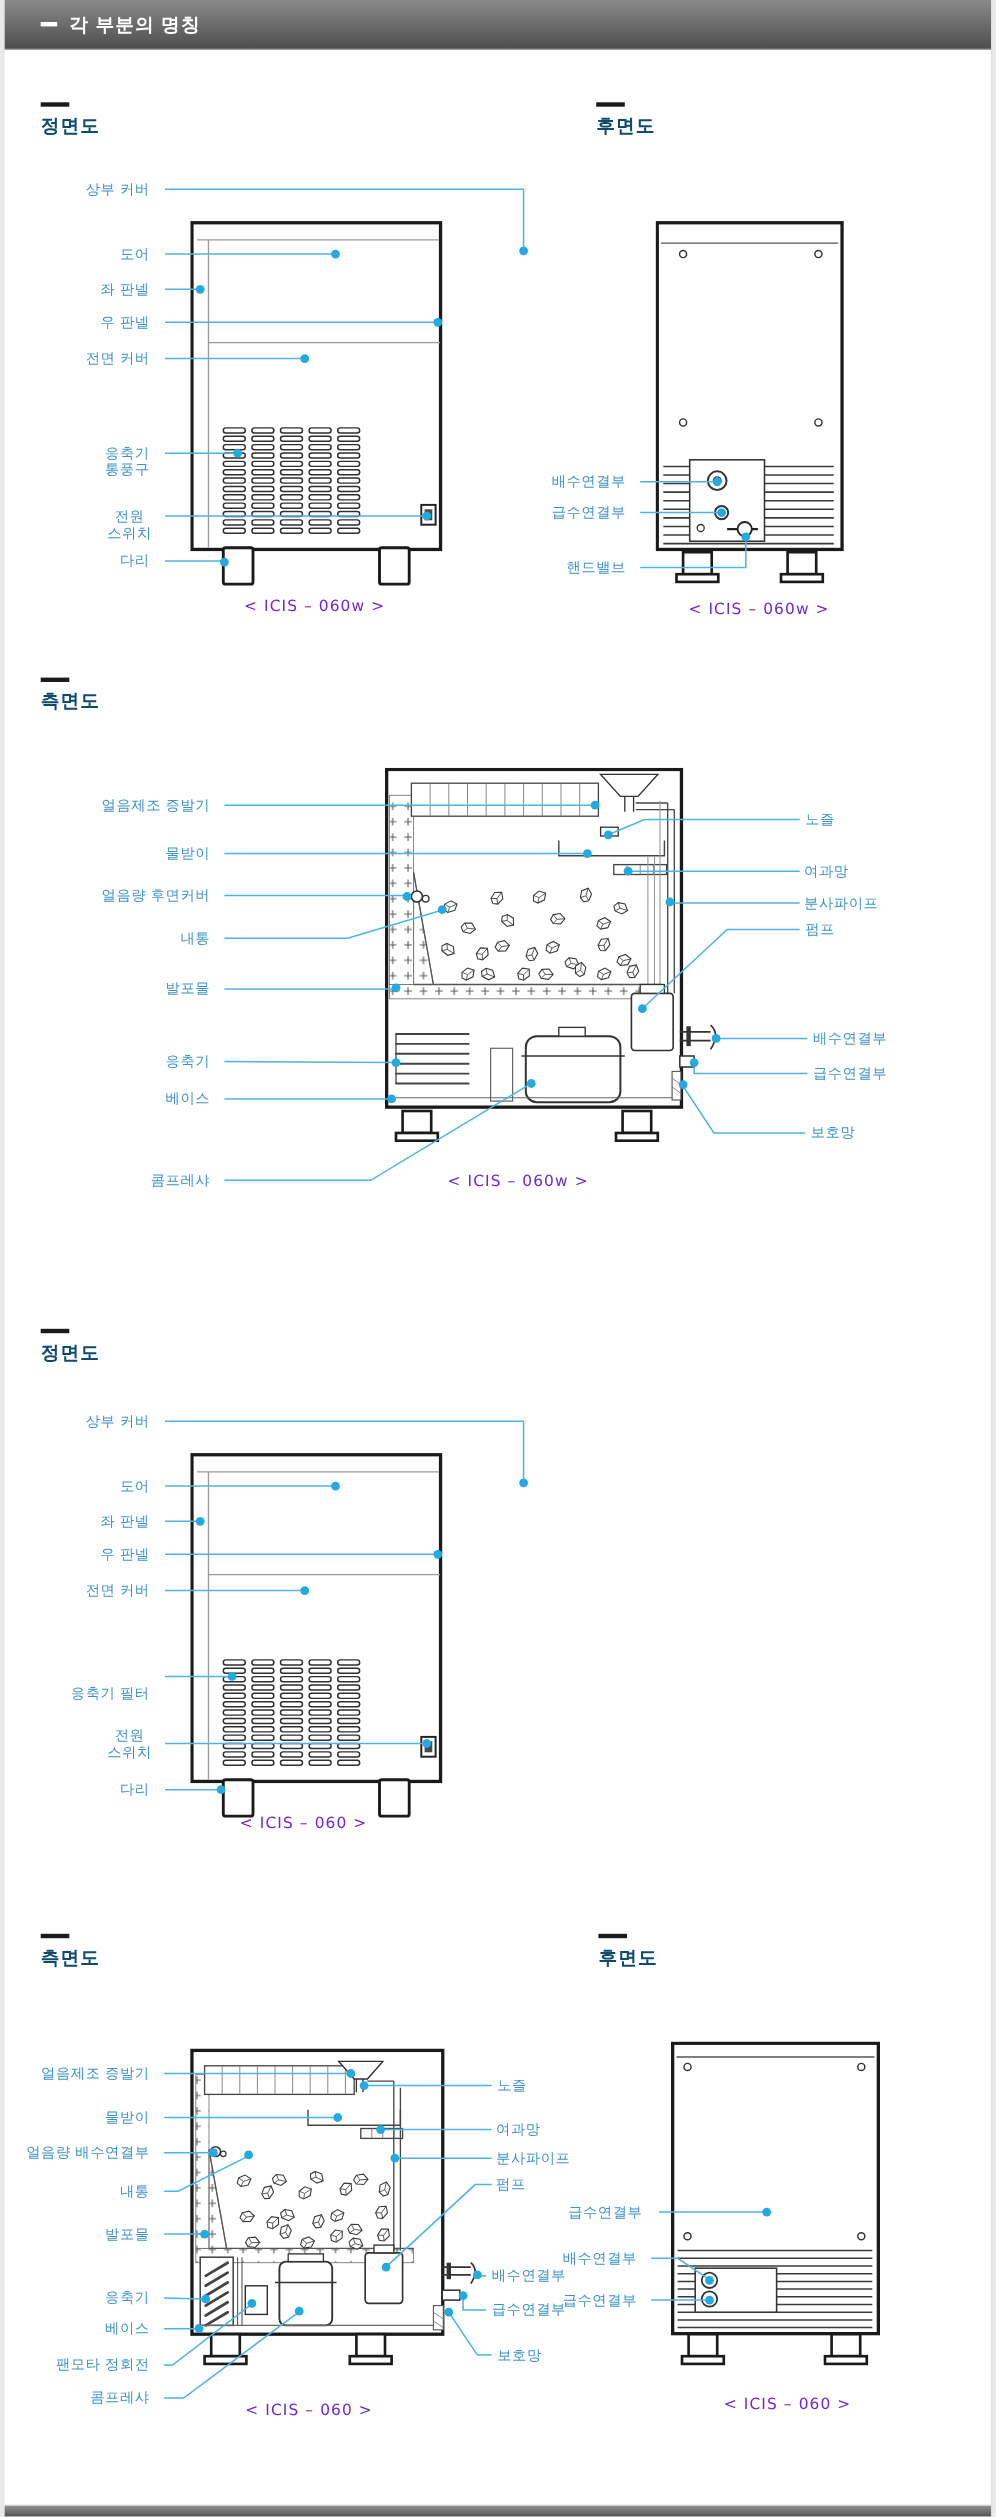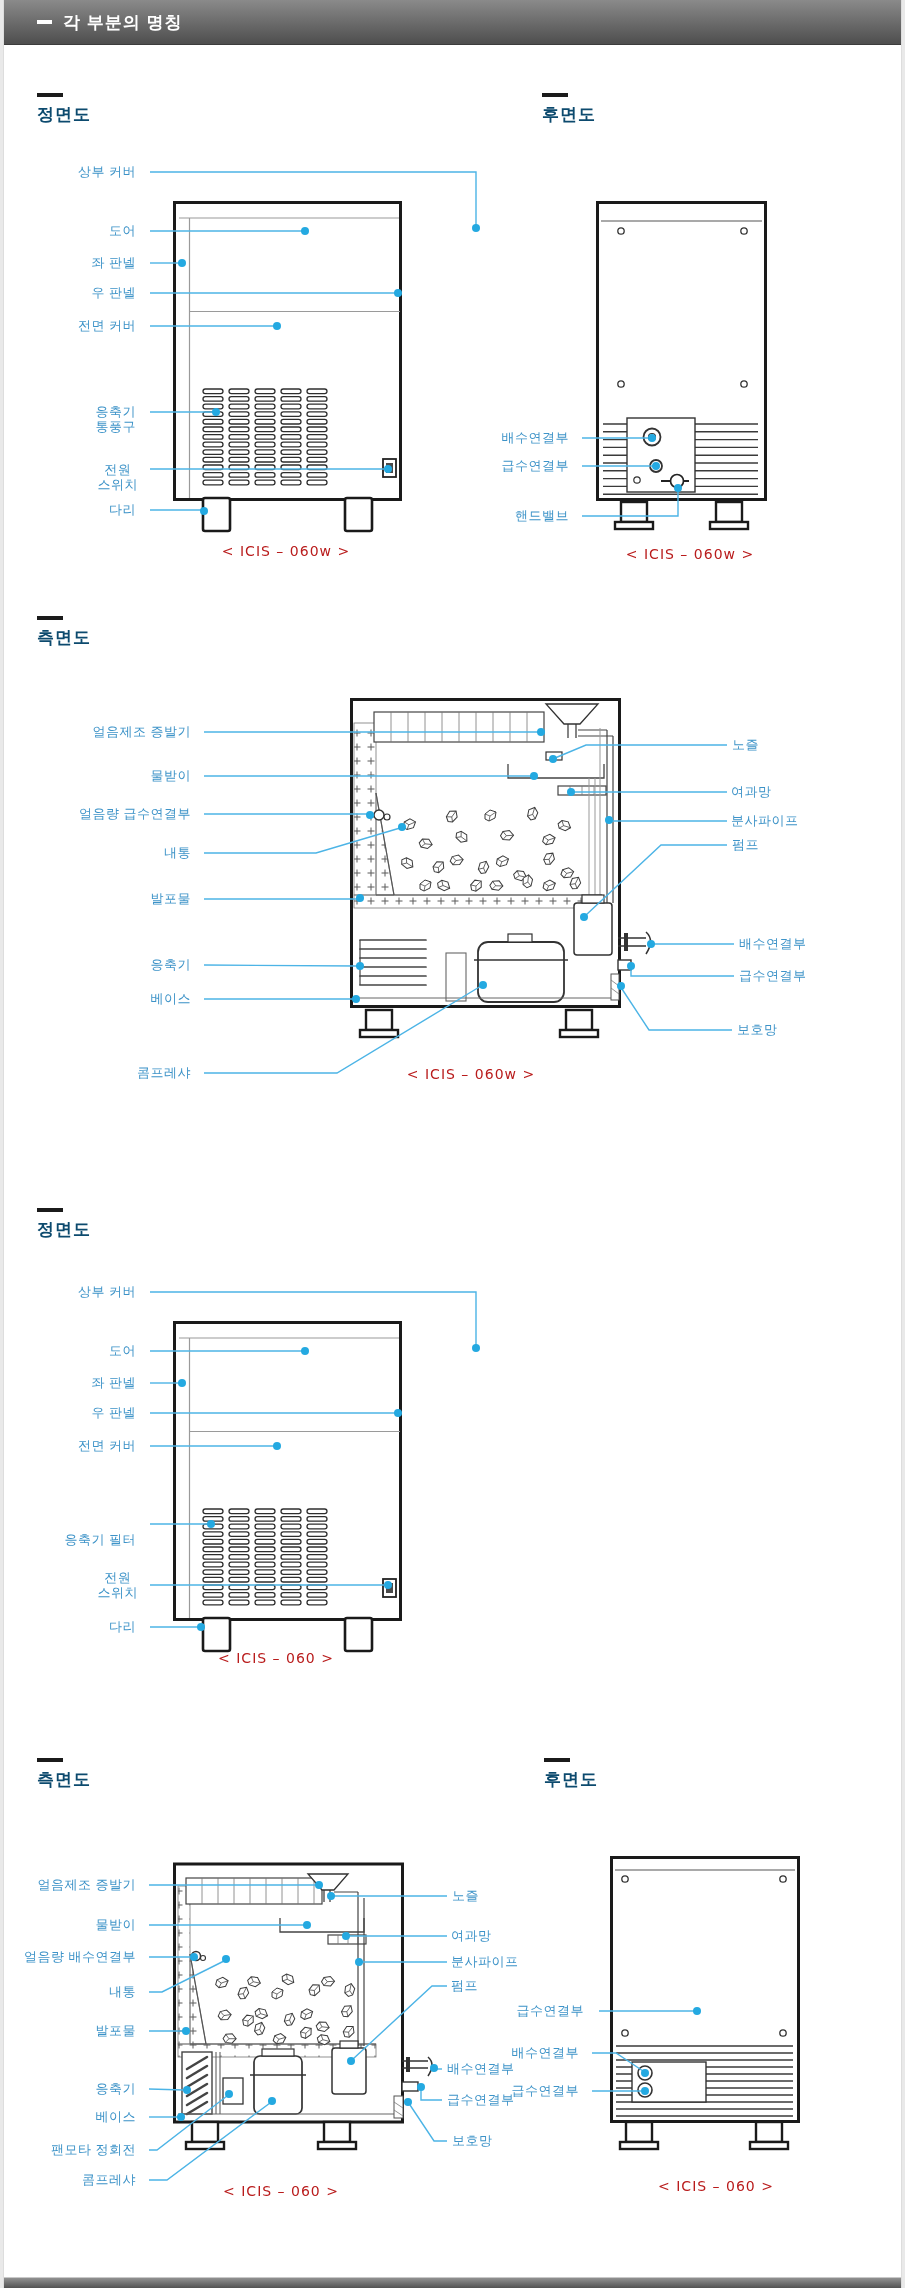--- a/index.html
+++ b/index.html
@@ -7,21 +7,21 @@
 body{font-family:"Liberation Sans","DejaVu Sans",sans-serif}
 #page{position:relative;width:899px;height:2288px;background:#fff;margin:0 auto;overflow:hidden;border-left:1px solid #ddd;border-right:1px solid #ddd}
 #hdr{position:absolute;left:0;top:0;width:100%;height:45px;background:linear-gradient(180deg,#8a8a8a,#4e4e4e);display:flex;align-items:center;border-bottom:1px solid #3c3c3c}
 #hdr .hdash{width:15px;height:4px;background:#fff;margin:0 11px 0 33px}
 #hdr .ht{color:#fff;font-size:17px;font-weight:bold;letter-spacing:1px}
 .sect-dash{position:absolute;width:26px;height:4px;background:#1b1b1b}
 .sect-title{position:absolute;font-size:17px;font-weight:bold;color:#0c4a6e;letter-spacing:1px}
 .lbl{position:absolute;font-size:13px;color:#3d93c8;letter-spacing:.5px;line-height:15px;white-space:pre-line}
 .lr{text-align:left}
 .lc{text-align:center}
-.cap{position:absolute;width:170px;text-align:center;font-family:"DejaVu Sans",sans-serif;font-size:14px;color:#b91c1c;letter-spacing:1px}
+.cap{position:absolute;width:170px;text-align:center;font-family:"DejaVu Sans",sans-serif;font-size:14px;color:#6d28d9;letter-spacing:1px}
 svg.m{position:absolute}
 #leaders{position:absolute;left:0;top:0;pointer-events:none}
 #ftr{position:absolute;left:0;bottom:0;width:100%;height:11px;background:linear-gradient(180deg,#919191,#525252);border-top:1px solid #c9c9c9}
 </style>
 </head>
 <body>
 
 <div id="page">
 
   <div id="hdr">
@@ -560,21 +560,21 @@
   <div class="lbl lr" style="right:765px;top:502px">다리</div>
   <div class="cap" style="left:197px;top:543px">&lt; ICIS – 060w &gt;</div>
 
   <div class="lbl lr" style="right:332px;top:430px">배수연결부</div>
   <div class="lbl lr" style="right:332px;top:458px">급수연결부</div>
   <div class="lbl lr" style="right:332px;top:508px">핸드밸브</div>
   <div class="cap" style="left:601px;top:546px">&lt; ICIS – 060w &gt;</div>
 
   <div class="lbl lr" style="right:710px;top:724px">얼음제조 증발기</div>
   <div class="lbl lr" style="right:710px;top:768px">물받이</div>
-  <div class="lbl lr" style="right:710px;top:806px">얼음량 급수연결부</div>
+  <div class="lbl lr" style="right:710px;top:806px">얼음량 후면커버</div>
   <div class="lbl lr" style="right:710px;top:845px">내통</div>
   <div class="lbl lr" style="right:710px;top:891px">발포물</div>
   <div class="lbl lr" style="right:710px;top:957px">응축기</div>
   <div class="lbl lr" style="right:710px;top:991px">베이스</div>
   <div class="lbl lr" style="right:710px;top:1065px">콤프레샤</div>
 
   <div class="lbl" style="left:728px;top:737px">노즐</div>
   <div class="lbl" style="left:727px;top:784px">여과망</div>
   <div class="lbl" style="left:727px;top:813px">분사파이프</div>
   <div class="lbl" style="left:728px;top:837px">펌프</div>

